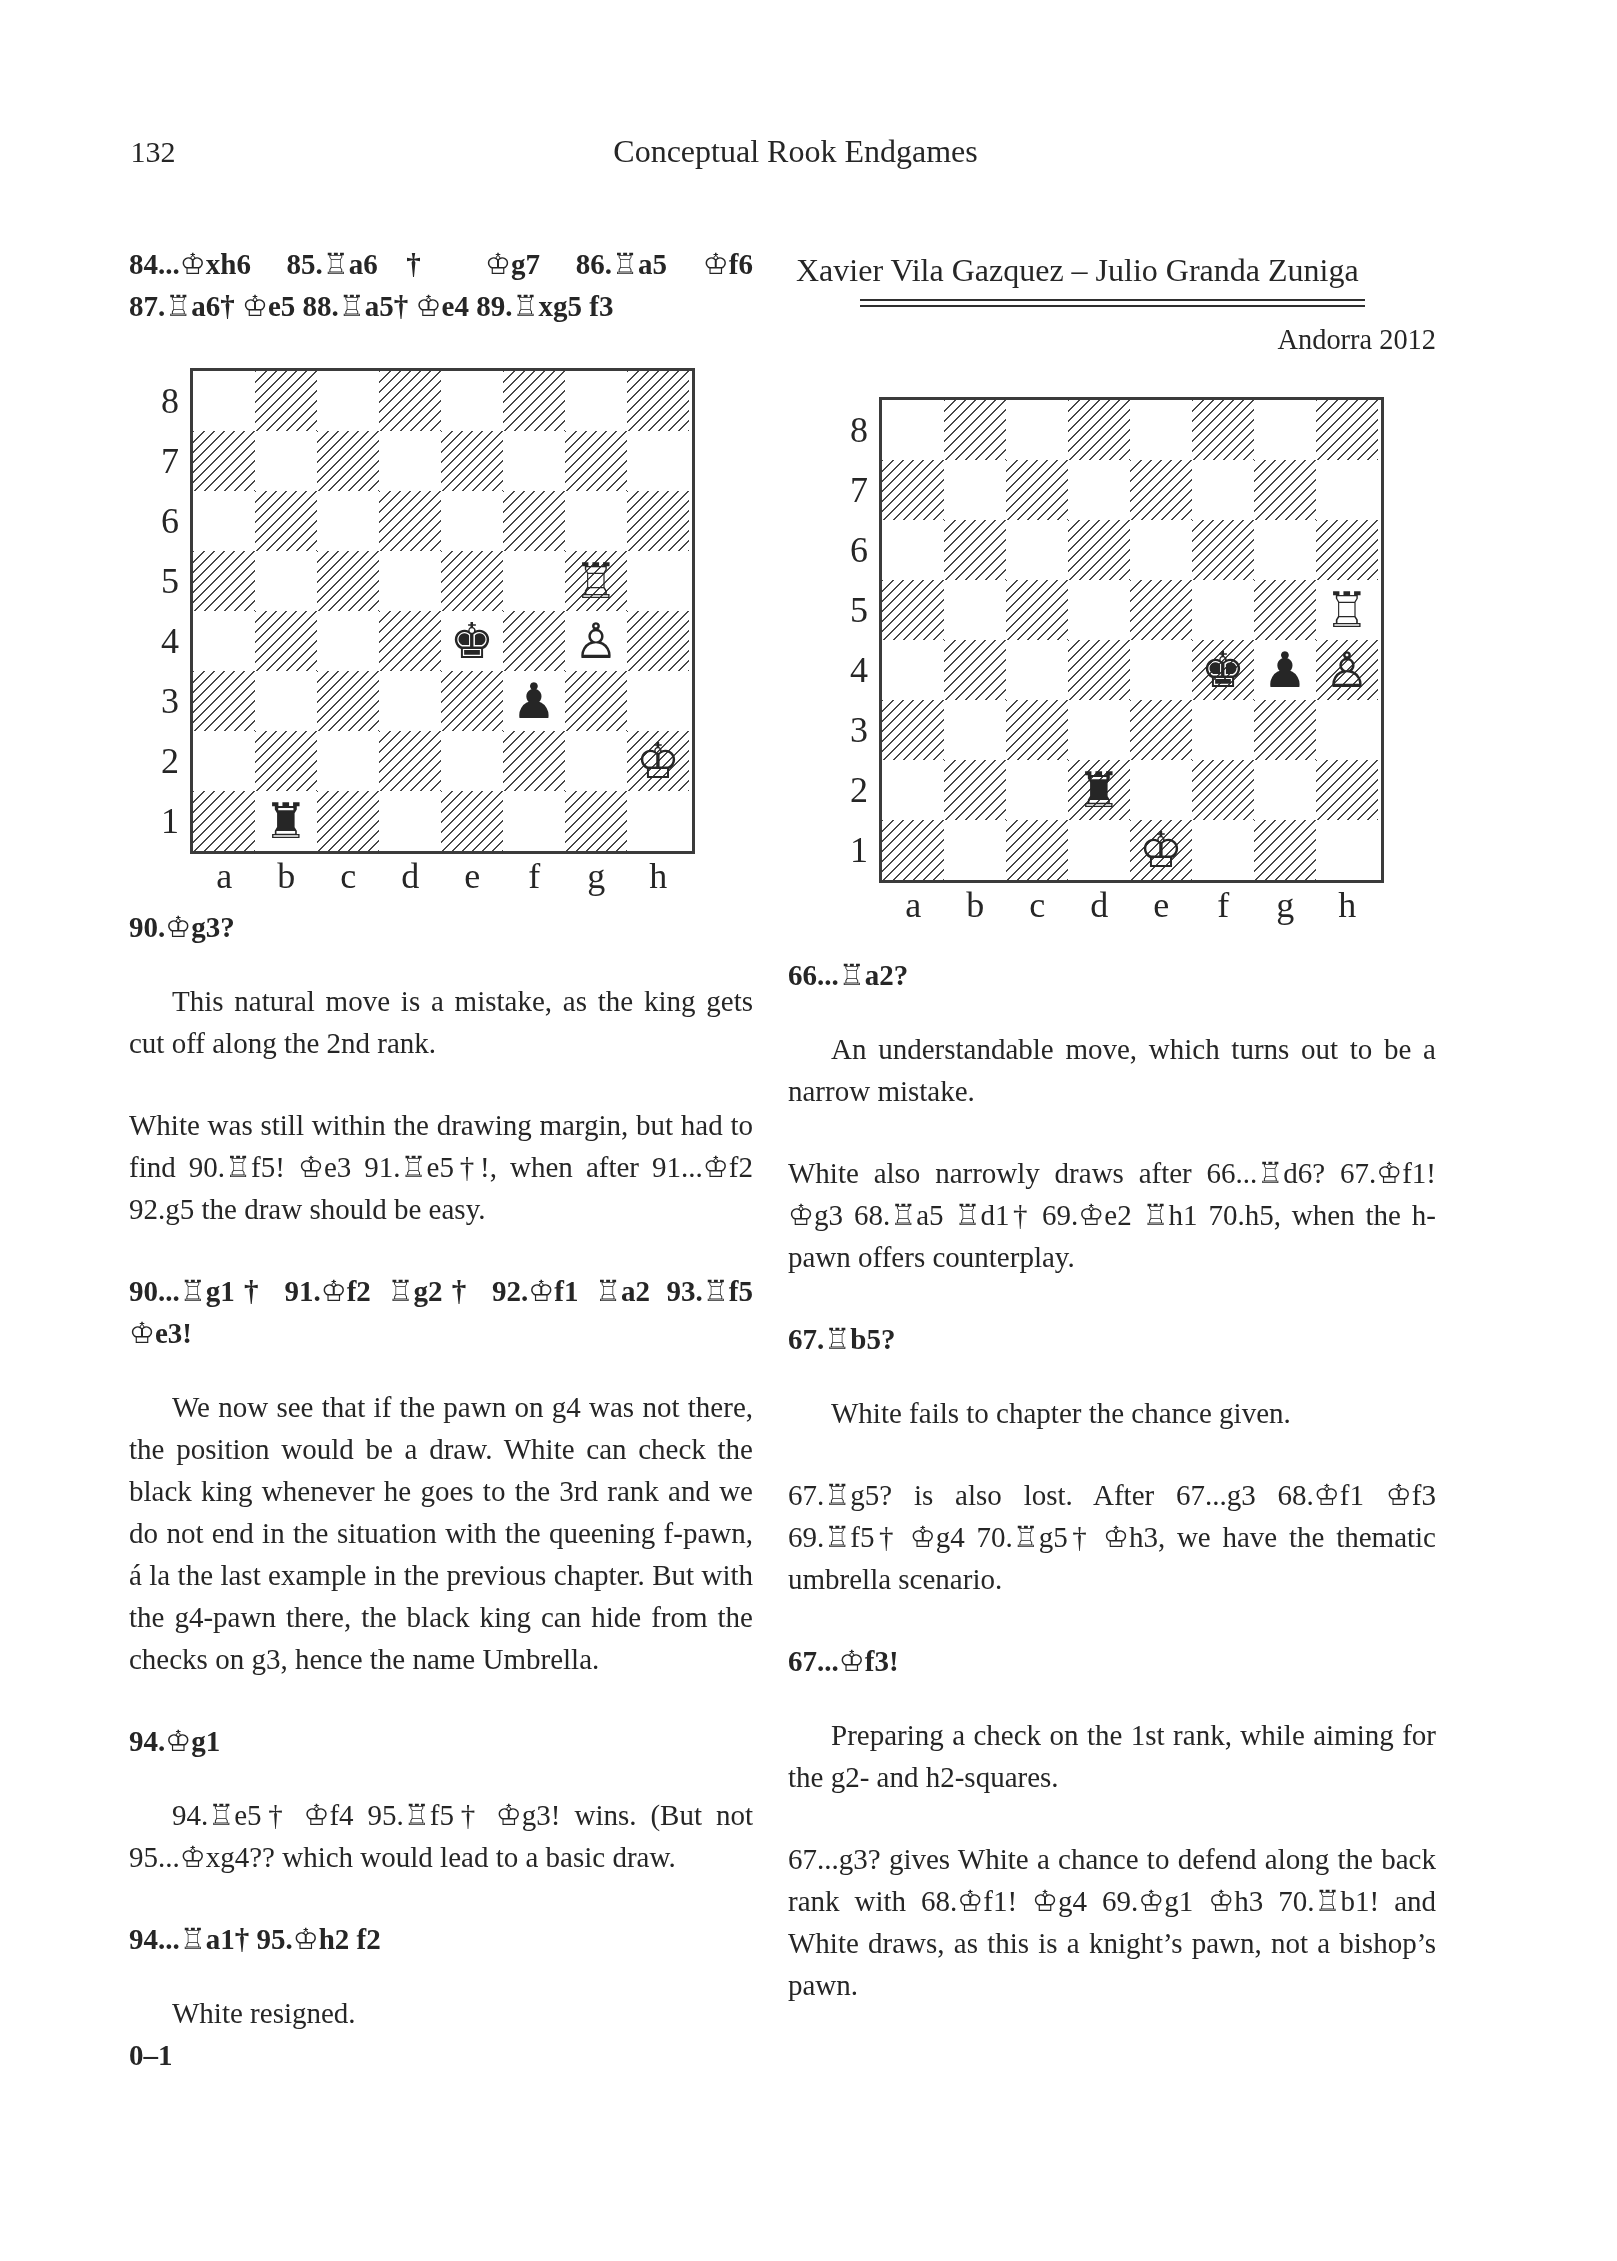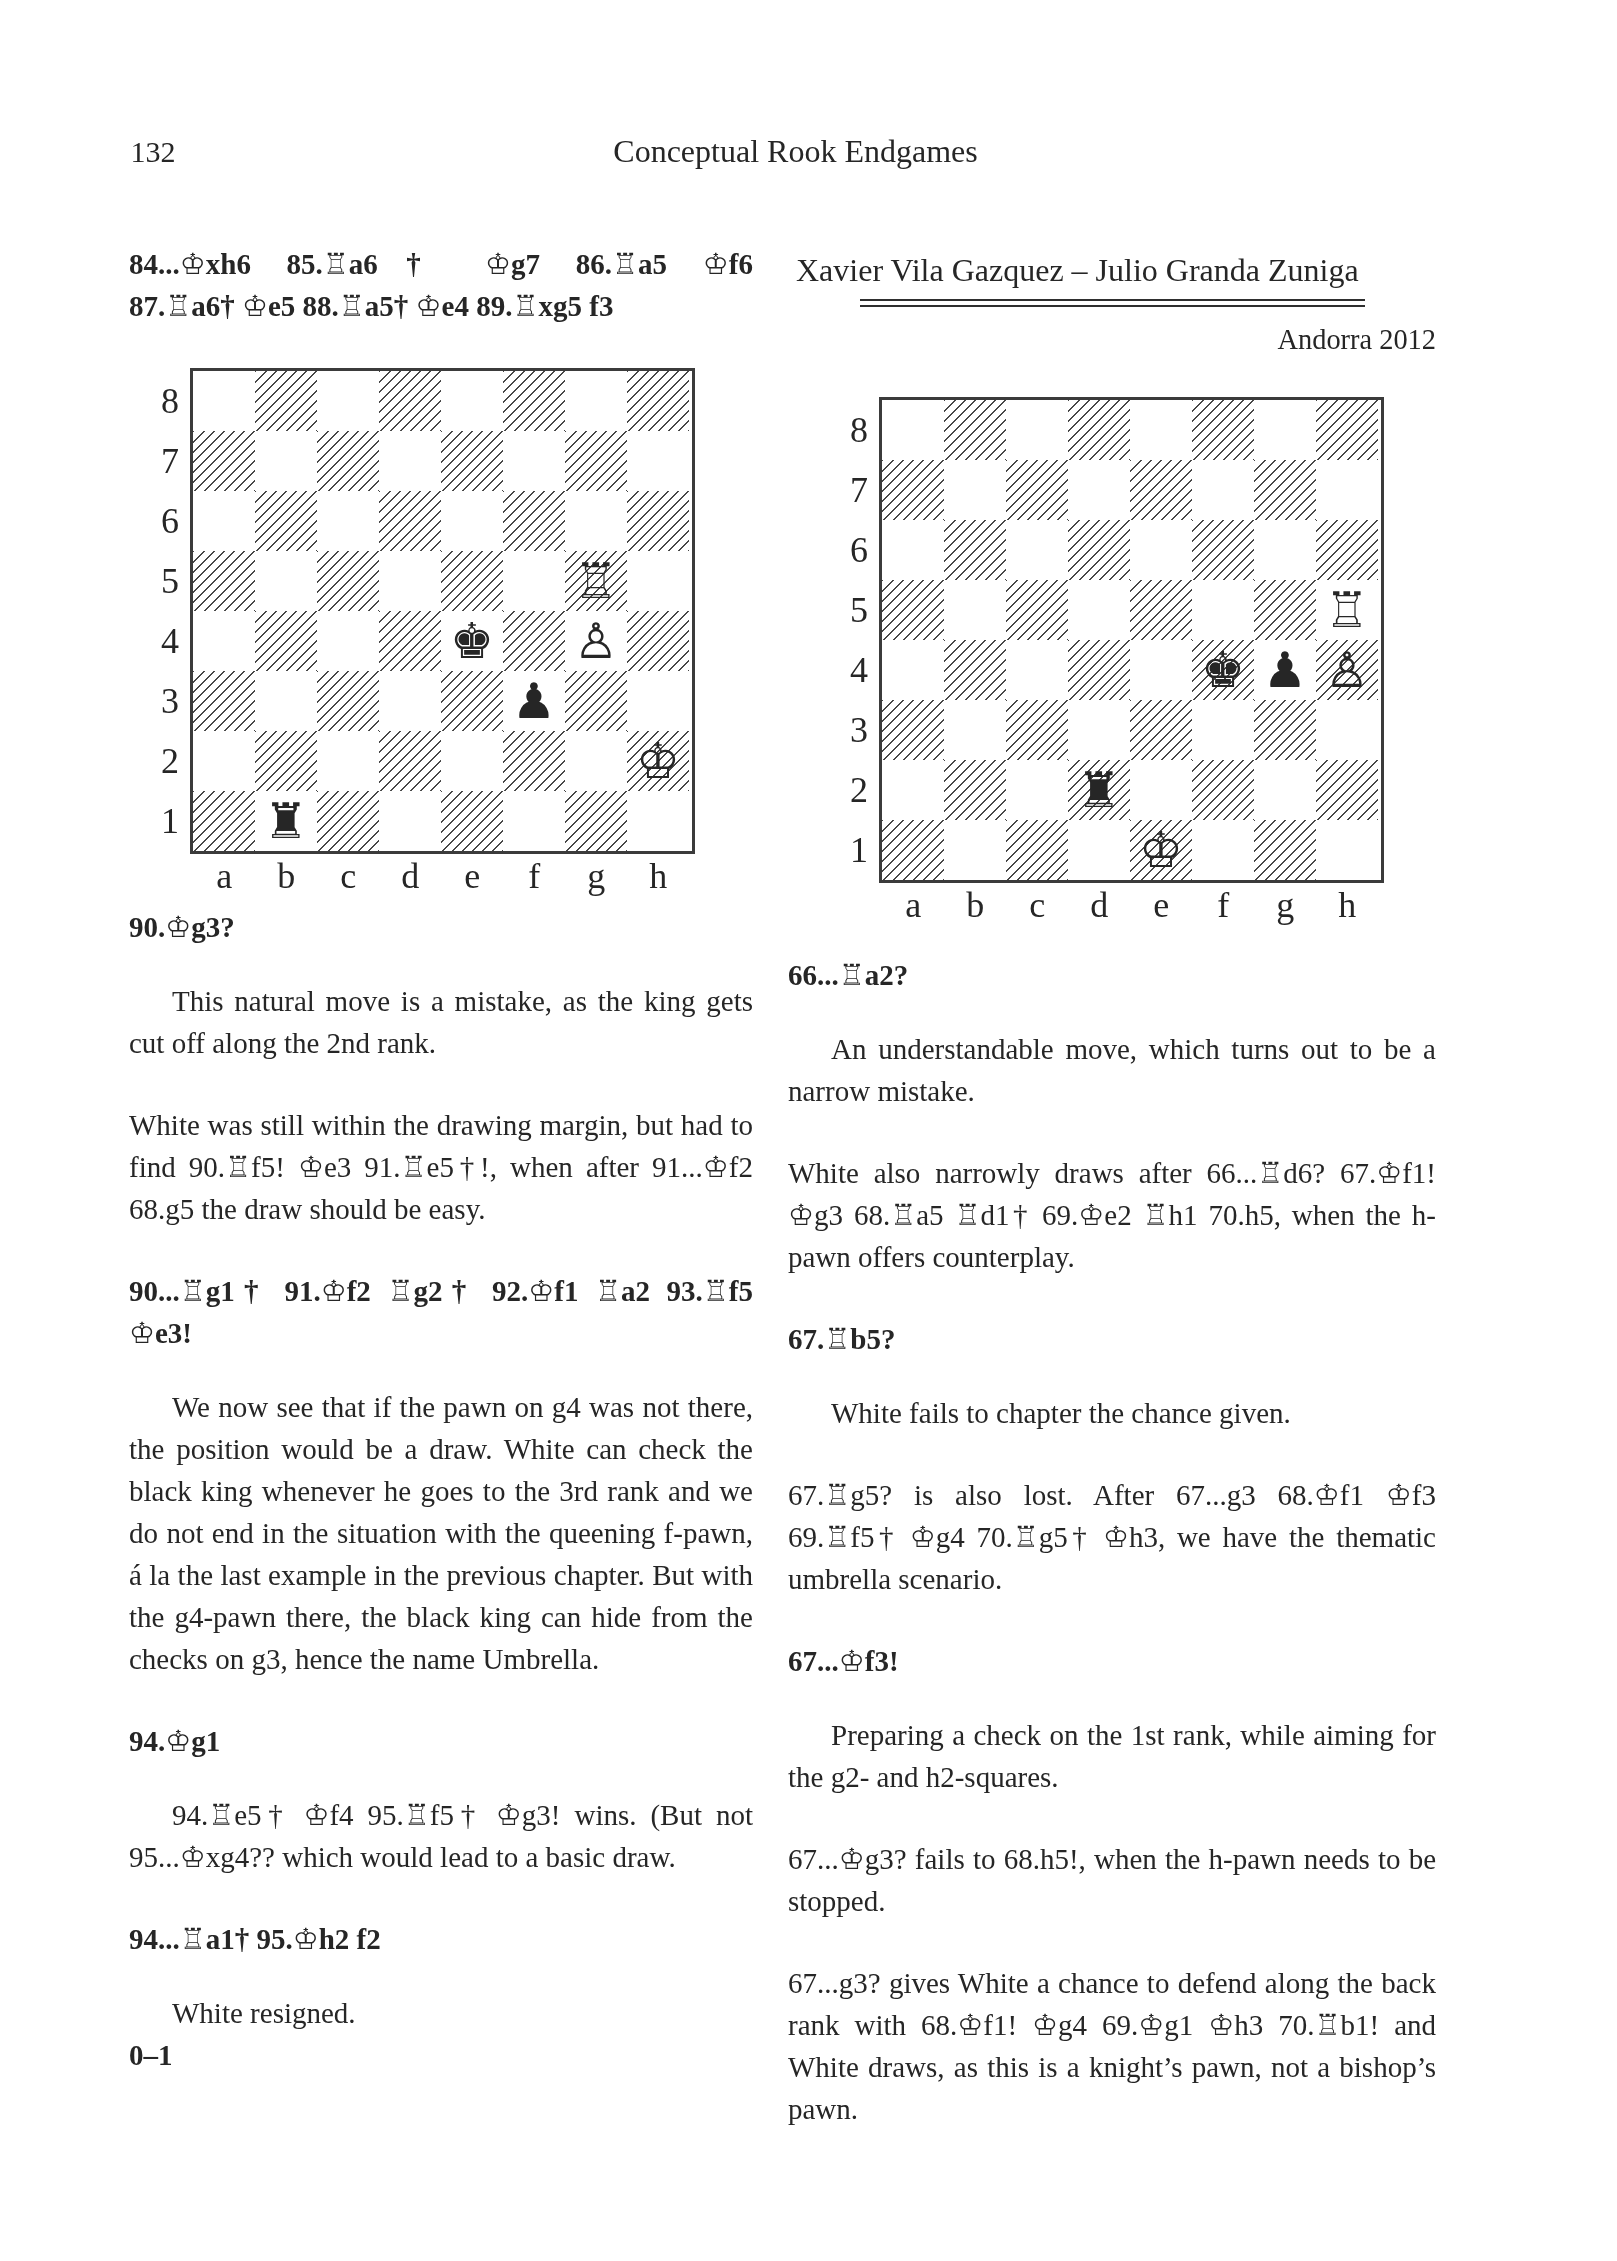--- a/index.html
+++ b/index.html
@@ -165,21 +165,21 @@
             <div class="file-label">d</div>
             <div class="file-label">e</div>
             <div class="file-label">f</div>
             <div class="file-label">g</div>
             <div class="file-label">h</div>
           </div>
       </figure>
 
       <p class="moves">90.♔g3?</p>
       <p class="body indent">This natural move is a mistake, as the king gets cut off along the 2nd rank.</p>
-      <p class="body gap">White was still within the drawing margin, but had to find 90.♖f5! ♔e3 91.♖e5†!, when after 91...♔f2 68.g5 the draw should be easy.</p>
+      <p class="body gap">White was still within the drawing margin, but had to find 90.♖f5! ♔e3 91.♖e5†!, when after 91...♔f2 92.g5 the draw should be easy.</p>
 
       <p class="moves jlast gap">90...♖g1† 91.♔f2 ♖g2† 92.♔f1 ♖a2 93.♖f5</p>
       <p class="moves">♔e3!</p>
       <p class="body indent">We now see that if the pawn on g4 was not there, the position would be a draw. White can check the black king whenever he goes to the 3rd rank and we do not end in the situation with the queening f-pawn, á la the last example in the previous chapter. But with the g4-pawn there, the black king can hide from the checks on g3, hence the name Umbrella.</p>
 
       <p class="moves gap">94.♔g1</p>
       <p class="body indent">94.♖e5† ♔f4 95.♖f5† ♔g3! wins. (But not 95...♔xg4?? which would lead to a basic draw.</p>
 
       <p class="moves gap">94...♖a1† 95.♔h2 f2</p>
       <p class="body indent">White resigned.</p>
@@ -295,19 +295,18 @@
       <p class="moves">66...♖a2?</p>
       <p class="body indent">An understandable move, which turns out to be a narrow mistake.</p>
       <p class="body gap">White also narrowly draws after 66...♖d6? 67.♔f1! ♔g3 68.♖a5 ♖d1† 69.♔e2 ♖h1 70.h5, when the h-pawn offers counterplay.</p>
 
       <p class="moves gap">67.♖b5?</p>
       <p class="body indent">White fails to chapter the chance given.</p>
       <p class="body gap">67.♖g5? is also lost. After 67...g3 68.♔f1 ♔f3 69.♖f5† ♔g4 70.♖g5† ♔h3, we have the thematic umbrella scenario.</p>
 
       <p class="moves gap">67...♔f3!</p>
       <p class="body indent">Preparing a check on the 1st rank, while aiming for the g2- and h2-squares.</p>
-      <p class="body gap">67...♔g3? fails to 68.h5!, when the h-pawn needs to be stopped.</p>
       <p class="body gap">67...g3? gives White a chance to defend along the back rank with 68.♔f1! ♔g4 69.♔g1 ♔h3 70.♖b1! and White draws, as this is a knight’s pawn, not a bishop’s pawn.</p>
     </section>
 
   </div>
 </div>
 
 
 </body></html>

